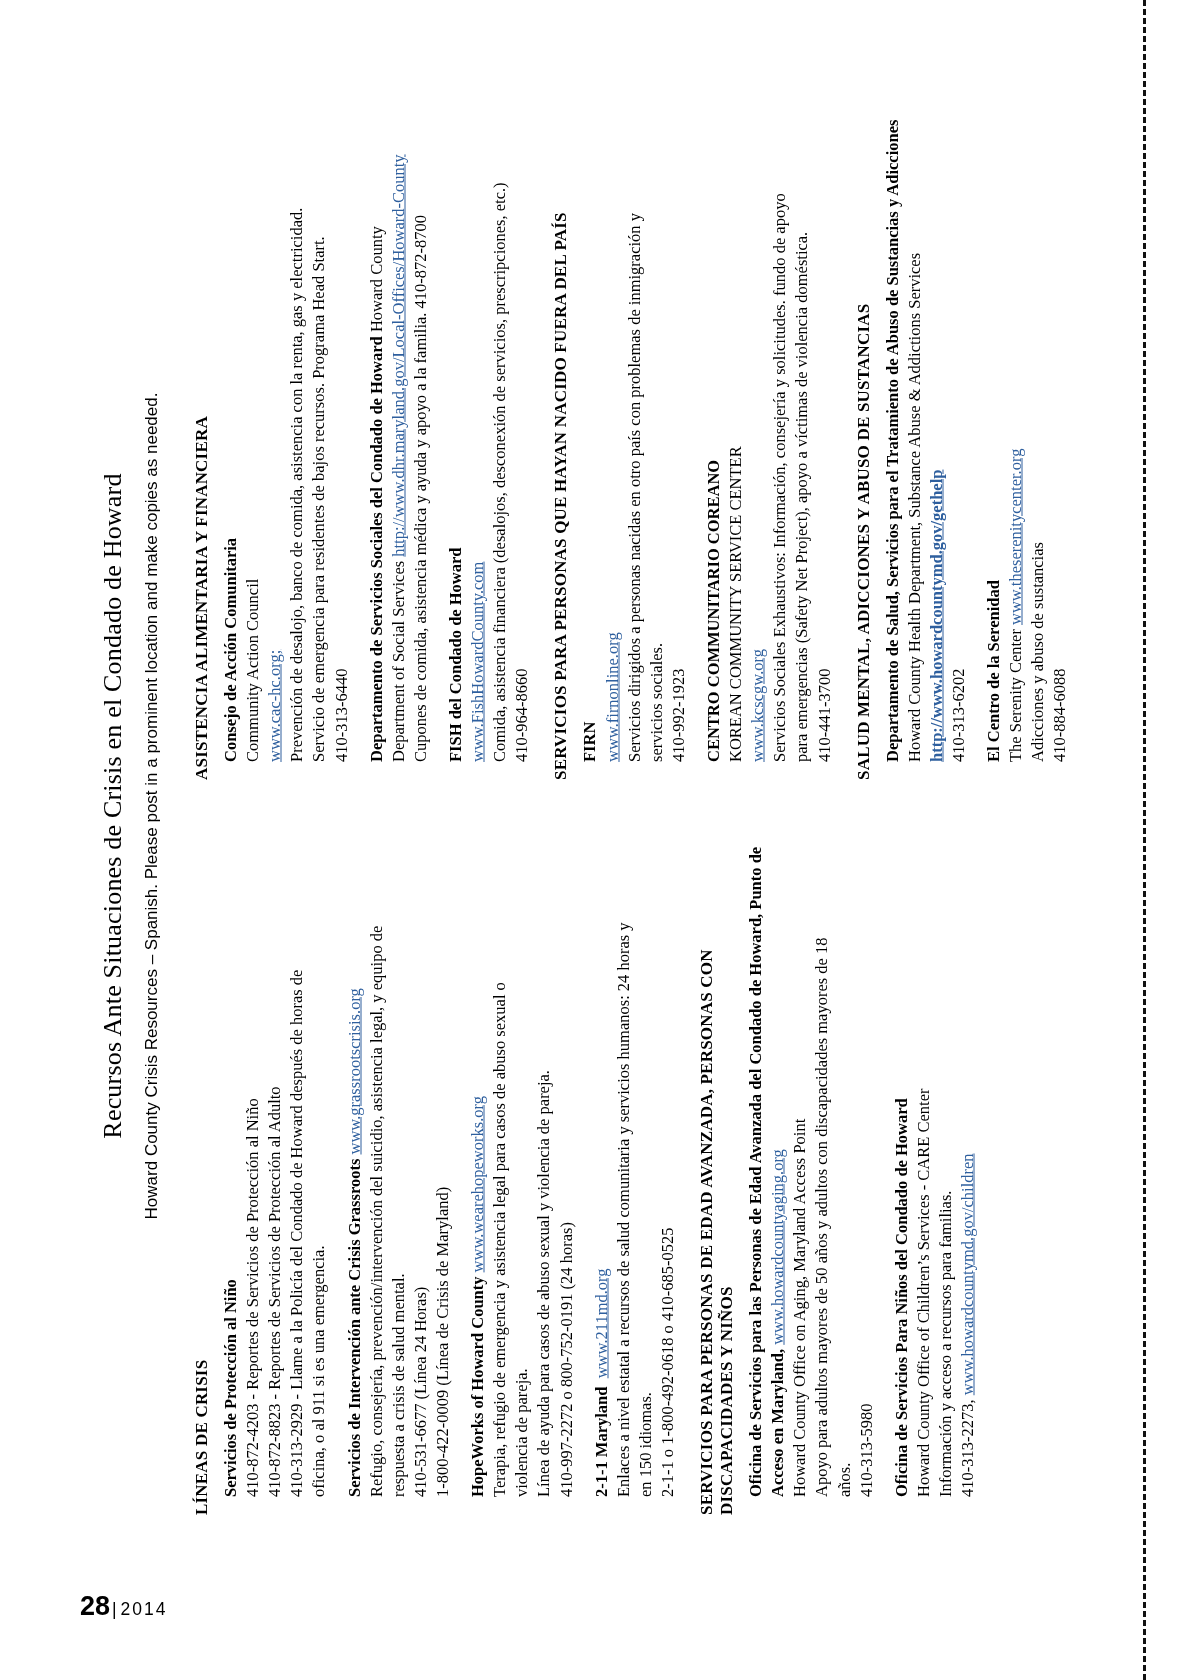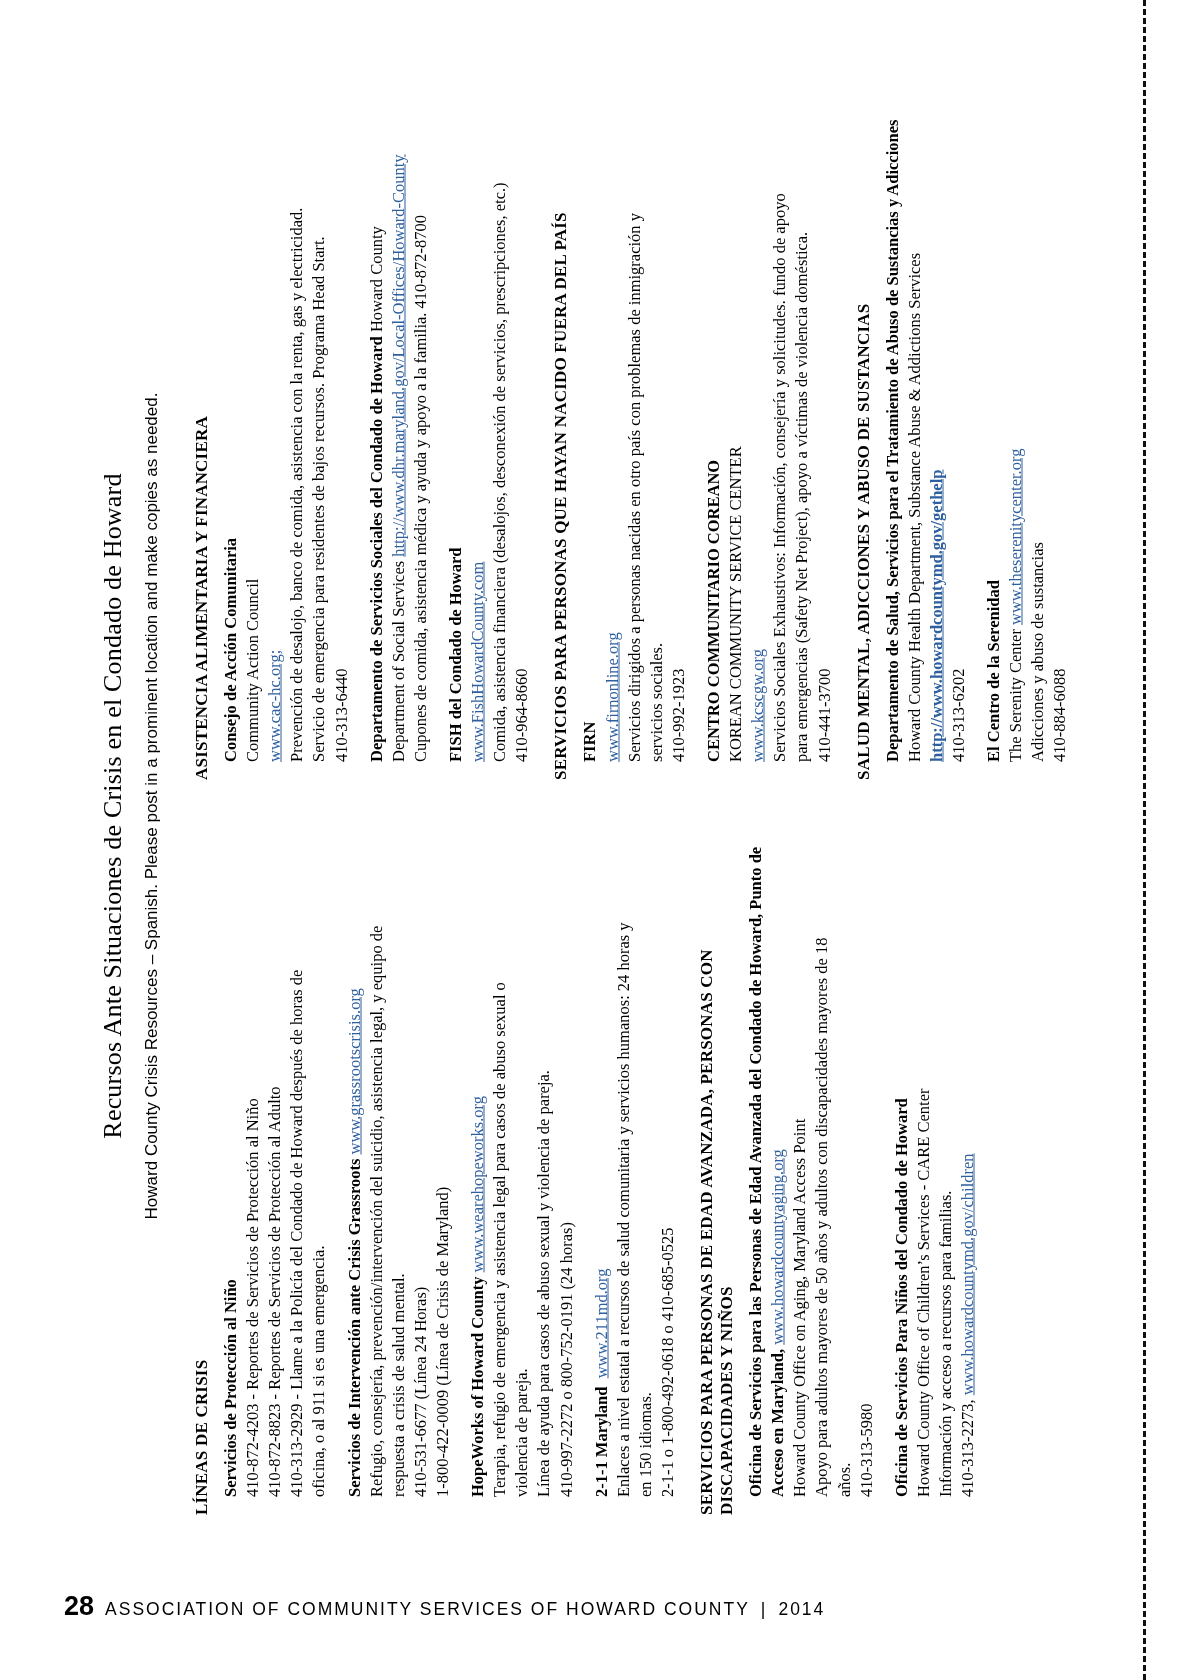--- a/index.html
+++ b/index.html
@@ -4,21 +4,21 @@
 <style>
   html,body{margin:0;padding:0;background:#ffffff;}
   body{width:1200px;height:1680px;position:relative;overflow:hidden;
        font-family:"Liberation Serif", serif;color:#000;}
 
   
   .cutline{position:absolute;top:0;left:1143px;width:0;height:1680px;
            border-left:3px dashed #111;}
 
   
-  .footer{position:absolute;left:64px;bottom:58px;display:flex;align-items:baseline;gap:11px;
+  .footer{position:absolute;left:80px;bottom:58px;display:flex;align-items:baseline;gap:2px;
           font-family:"Liberation Sans", sans-serif;}
   .footer .pg{font-size:27px;font-weight:bold;letter-spacing:0px;}
   .footer .ft{font-size:17.5px;letter-spacing:2.0px;font-weight:normal;}
   .footer .sep{font-size:17.5px;letter-spacing:2.0px;}
 
   
   .rot-wrap{position:absolute;top:0;left:0;width:1200px;height:1680px;}
   .page{position:absolute;
         width:1430px;height:1005px;
         left:50%;top:48%;
@@ -183,16 +183,15 @@
         <div class="line">410-884-6088</div>
       </div>
 
     </div>
   </div>
  </div>
 </div>
 
 <div class="footer">
   <span class="pg">28</span>
-  <span class="ft">ASSOCIATION OF COMMUNITY SERVICES OF HOWARD COUNTY</span>
   <span class="sep">|</span>
   <span class="ft">2014</span>
 </div>
 
 </body></html>

